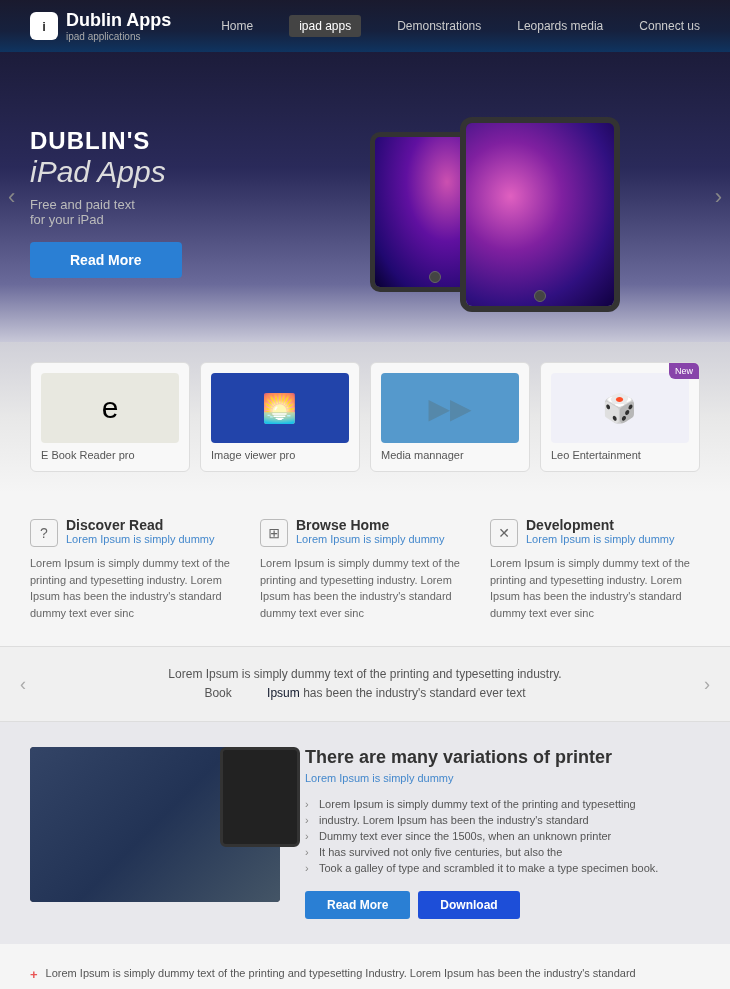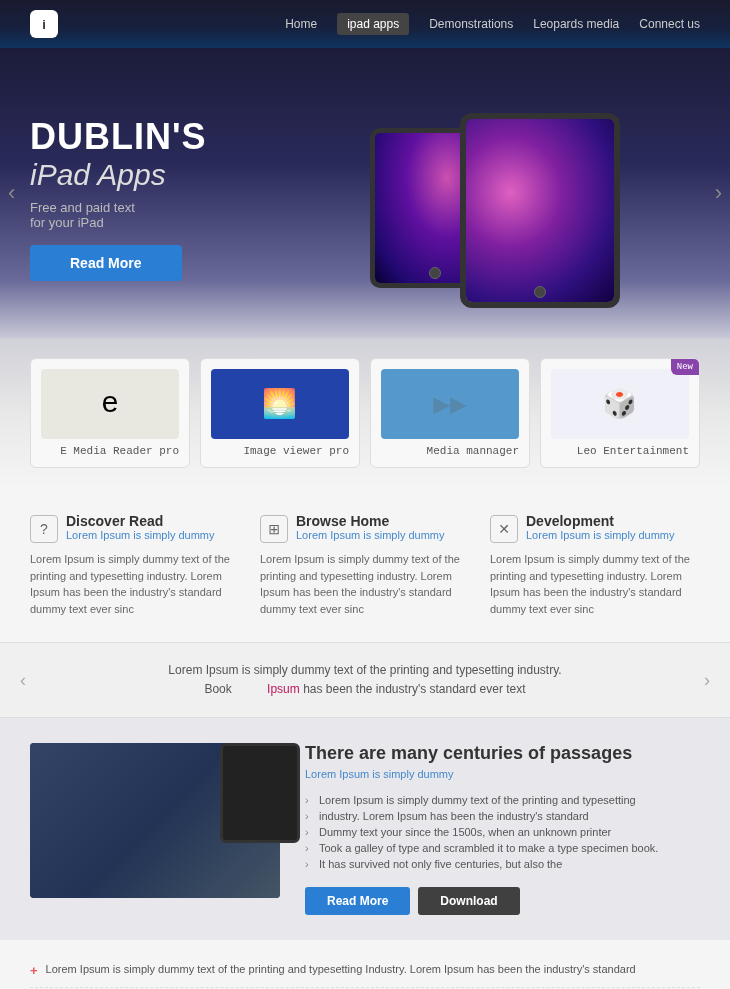--- a/index.html
+++ b/index.html
@@ -14,36 +14,36 @@
       justify-content: space-between;
     }
     .logo-area { display: flex; align-items: center; gap: 8px; }
     .logo-icon {
       width: 28px; height: 28px; background: #fff; border-radius: 6px;
       display: flex; align-items: center; justify-content: center; font-weight: bold; font-size: 13px; color: #333;
     }
     .logo-text { color: #fff; }
     .logo-text .app-name { font-size: 18px; font-weight: bold; }
     .logo-text .app-sub { font-size: 10px; color: #aaa; display: block; }
-    nav { display: flex; align-items: center; gap: 20px; }
+    nav { display: flex; align-items: center; gap: 36px; }
     nav a { color: #ccc; text-decoration: none; font-size: 12px; }
     nav a.active { background: #444; color: #fff; padding: 4px 10px; border-radius: 3px; }
 
     
     .hero {
       background: linear-gradient(180deg, #1c1c3a 0%, #2a2a5a 40%, #6a6a9a 80%, #c8c8d8 100%);
       position: relative;
       padding: 40px 30px 30px 30px;
       min-height: 260px;
       display: flex;
       align-items: center;
       overflow: hidden;
     }
     .hero-left { flex: 0 0 300px; z-index: 2; }
-    .hero-title-main { font-size: 36px; font-weight: 900; color: #fff; text-transform: uppercase; letter-spacing: 1px; }
+    .hero-title-main { font-size: 24px; font-weight: 900; color: #fff; text-transform: uppercase; letter-spacing: 1px; }
     .hero-title-sub { font-size: 30px; font-weight: 300; color: #ddd; font-style: italic; }
     .hero-desc { color: #bbb; font-size: 13px; margin: 8px 0 15px 0; }
     .btn-blue {
       display: inline-block; background: #2a7fd4; color: #fff; padding: 10px 40px;
       border-radius: 4px; font-size: 14px; font-weight: bold; border: none; cursor: pointer;
       text-decoration: none;
     }
     .hero-images {
       flex: 1; position: relative; height: 220px; display: flex; align-items: flex-end; justify-content: center;
     }
@@ -78,21 +78,21 @@
 
     
     .apps-section {
       background: linear-gradient(180deg, #d0d0d8 0%, #e8e8e8 50%, #f5f5f5 100%);
       padding: 20px 30px;
       display: flex;
       gap: 10px;
     }
     .app-card {
       flex: 1; background: #f8f8f8; border: 1px solid #ddd; border-radius: 6px;
-      padding: 10px; text-align: right; position: relative; overflow: hidden; font-family: Liberation Mono, monospace;
+      padding: 10px; text-align: left; position: relative; overflow: hidden;
     }
     .app-card-icon {
       width: 100%; height: 70px; background: #eee; border-radius: 4px; margin-bottom: 6px;
       display: flex; align-items: center; justify-content: center; font-size: 28px;
       overflow: hidden;
     }
     .app-card-label { font-size: 11px; color: #555; }
     .new-badge {
       position: absolute; top: 0; right: 0;
       background: #8844aa; color: #fff; font-size: 9px; padding: 3px 6px;
@@ -127,21 +127,21 @@
       border-bottom: 1px solid #ddd;
       position: relative;
     }
     .quote-arrow-left, .quote-arrow-right {
       position: absolute; top: 50%; transform: translateY(-50%);
       color: #aaa; font-size: 18px;
     }
     .quote-arrow-left { left: 20px; }
     .quote-arrow-right { right: 20px; }
     .quote-text { font-size: 12px; color: #555; line-height: 1.6; }
-    .quote-highlight { color: #be185d; margin-left: 32px; }
+    .quote-highlight { color: #0f172a; margin-left: 32px; }
 
     
     .video-section {
       background: #e8e8ec;
       padding: 25px 30px;
       display: flex;
       gap: 25px;
       align-items: flex-start;
     }
     .video-area { flex: 0 0 250px; position: relative; }
@@ -164,21 +164,21 @@
     .video-section-sub { font-size: 11px; color: #4488cc; margin-bottom: 12px; }
     .video-list { list-style: none; margin-bottom: 15px; }
     .video-list li { font-size: 11px; color: #555; padding: 2px 0; padding-left: 14px; position: relative; }
     .video-list li::before { content: "›"; position: absolute; left: 0; color: #888; }
     .btn-group { display: flex; gap: 8px; }
     .btn-sm {
       padding: 7px 22px; border: none; border-radius: 3px; font-size: 12px;
       cursor: pointer; color: #fff; font-weight: bold;
     }
     .btn-read { background: #2a7fd4; }
-    .btn-download { background: #404040; }
+    .btn-download { background: #1d4ed8; }
 
     
     .bullets-section {
       background: #f5f5f5;
       padding: 15px 30px 20px 30px;
     }
     .bullet-item {
       display: flex; gap: 8px; align-items: flex-start;
       padding: 6px 0; border-bottom: 1px dashed #ddd;
       font-size: 11px; color: #555; line-height: 1.5;
@@ -203,20 +203,24 @@
       background: linear-gradient(135deg, #334466 0%, #223355 50%, #445566 100%);
     }
   </style>
 </head>
 <body>
 
 <header class="header">
   <div class="logo-area">
     <div class="logo-icon">
       <span>i</span>
+    </div>
+    <div class="logo-text">
+      <span class="app-name">Dublin Apps</span>
+      <span class="app-sub">ipad applications</span>
     </div>
   </div>
   <nav>
     <a href="#">Home</a>
     <a href="#" class="active">ipad apps</a>
     <a href="#">Demonstrations</a>
     <a href="#">Leopards media</a>
     <a href="#">Connect us</a>
   </nav>
 </header>
@@ -243,21 +247,21 @@
     </div>
   </div>
   <span class="arrow-right">›</span>
 </section>
 
 <section class="apps-section">
   <div class="app-card app-ebook">
     <div class="app-card-icon">
       <span style="font-size:30px;">e</span>
     </div>
-    <div class="app-card-label">E Media Reader pro</div>
+    <div class="app-card-label">E Book Reader pro</div>
   </div>
   <div class="app-card app-imageviewer">
     <div class="app-card-icon">
       <span style="font-size:28px; color:#6af;">🌅</span>
     </div>
     <div class="app-card-label">Image viewer pro</div>
   </div>
   <div class="app-card app-media">
     <div class="app-card-icon">
       <span style="font-size:28px; color:#58a;">▶▶</span>
@@ -317,28 +321,28 @@
 
 <section class="video-section">
   <div class="video-area">
     <div class="video-thumb">
       <div class="video-thumb-bg"></div>
       <div class="video-play">▶</div>
     </div>
     <div class="video-ipad-behind"></div>
   </div>
   <div class="video-content">
-    <div class="video-section-title">There are many centuries of passages</div>
+    <div class="video-section-title">There are many variations of printer</div>
     <div class="video-section-sub">Lorem Ipsum is simply dummy</div>
     <ul class="video-list">
       <li>Lorem Ipsum is simply dummy text of the printing and typesetting</li>
       <li>industry. Lorem Ipsum has been the industry's standard</li>
-      <li>Dummy text your since the 1500s, when an unknown printer</li>
+      <li>Dummy text ever since the 1500s, when an unknown printer</li>
+      <li>It has survived not only five centuries, but also the</li>
       <li>Took a galley of type and scrambled it to make a type specimen book.</li>
-      <li>It has survived not only five centuries, but also the</li>
     </ul>
     <div class="btn-group">
       <button class="btn-sm btn-read">Read More</button>
       <button class="btn-sm btn-download">Download</button>
     </div>
   </div>
 </section>
 
 <section class="bullets-section">
   <div class="bullet-item">

